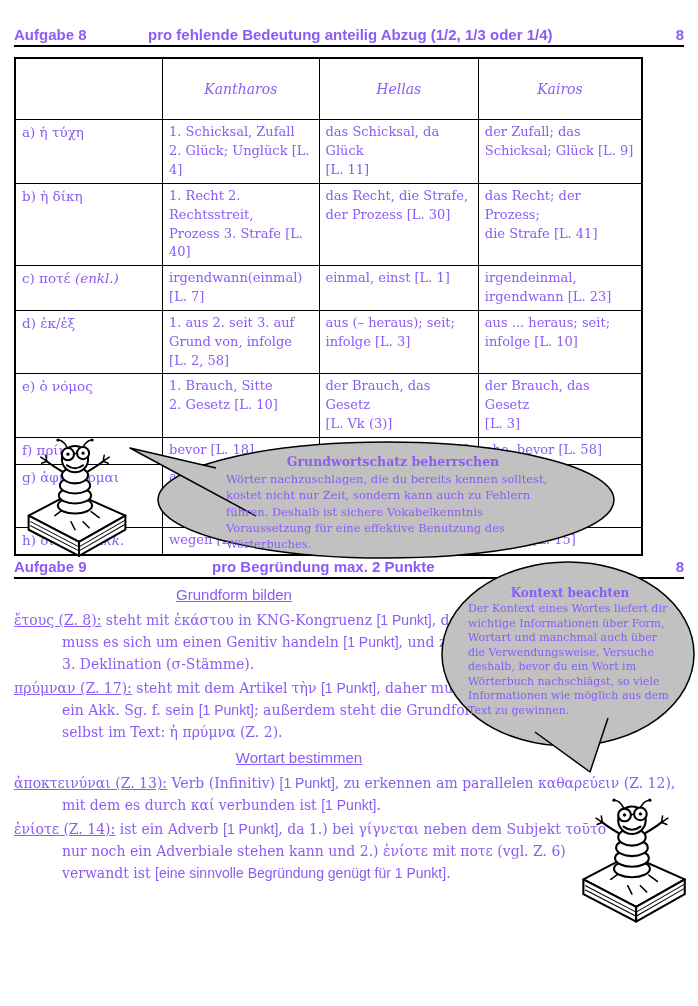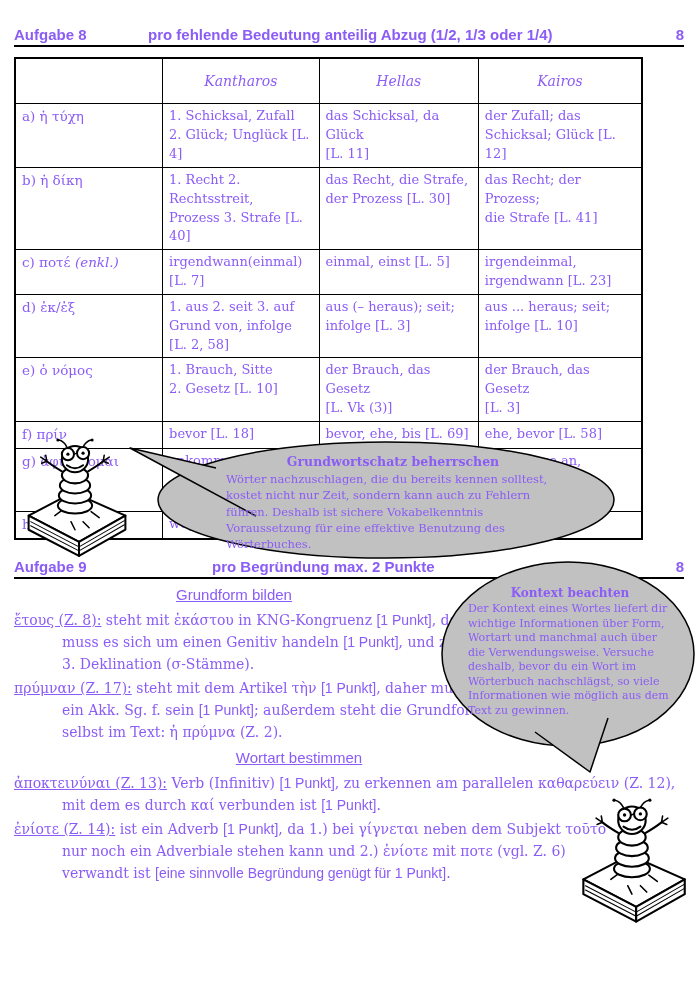--- a/index.html
+++ b/index.html
@@ -23,21 +23,21 @@
   .task-points{text-align:right;}
   
   .vocab-table{
     position:absolute; left:14px; top:57px; width:629px;
     border-collapse:collapse; font-size:13px; line-height:1.45;
     border:2px solid #000;
   }
   .vocab-table th,.vocab-table td{
     border:1px solid #000; padding:3px 6px; vertical-align:top; text-align:left;
   }
-  .vocab-table th{font-style:italic; font-weight:normal; text-align:center; font-size:14px; padding:12px 6px;}
+  .vocab-table th{font-style:italic; font-weight:normal; text-align:center; font-size:14px; padding:20px 6px;}
   .col-term{width:138px;} .col-k{width:143px;} .col-h{width:149px;} .col-r{width:153px;}
   .cell{white-space:pre-line;}
   td.term{font-size:13.5px;}
   
   .s-i{font-style:italic;}
   .s-u{text-decoration:underline;}
   .s-sans{font-family:"Liberation Sans",sans-serif; font-size:13.5px;}
   
   .bubble{position:absolute;text-decoration:underline;}
   #bubble1{left:126px; top:438px; width:492px; height:124px;}
@@ -138,38 +138,38 @@
       </tr>
     </thead>
     <tbody>
     <tr>
       <td class="term cell"><span>a) ἡ τύχη</span></td>
       <td class="cell">1. Schicksal, Zufall
 2. Glück; Unglück [L. 4]</td>
       <td class="cell">das Schicksal, da Glück
 [L. 11]</td>
       <td class="cell">der Zufall; das
-Schicksal; Glück [L. 12]</td>
+Schicksal; Glück [L. 9]</td>
     </tr>
 
     <tr>
       <td class="term cell"><span>b) ἡ δίκη</span></td>
       <td class="cell">1. Recht 2. Rechtsstreit,
 Prozess 3. Strafe [L. 40]</td>
       <td class="cell">das Recht, die Strafe,
 der Prozess [L. 30]</td>
       <td class="cell">das Recht; der Prozess;
 die Strafe [L. 41]</td>
     </tr>
 
     <tr>
       <td class="term cell"><span>c) ποτέ </span><span class="s-i">(enkl.)</span></td>
       <td class="cell">irgendwann(einmal)
 [L. 7]</td>
-      <td class="cell">einmal, einst [L. 5]</td>
+      <td class="cell">einmal, einst [L. 1]</td>
       <td class="cell">irgendeinmal,
 irgendwann [L. 23]</td>
     </tr>
 
     <tr>
       <td class="term cell"><span>d) ἐκ/ἐξ</span></td>
       <td class="cell">1. aus 2. seit 3. auf
 Grund von, infolge
 [L. 2, 58]</td>
       <td class="cell">aus (– heraus); seit;

